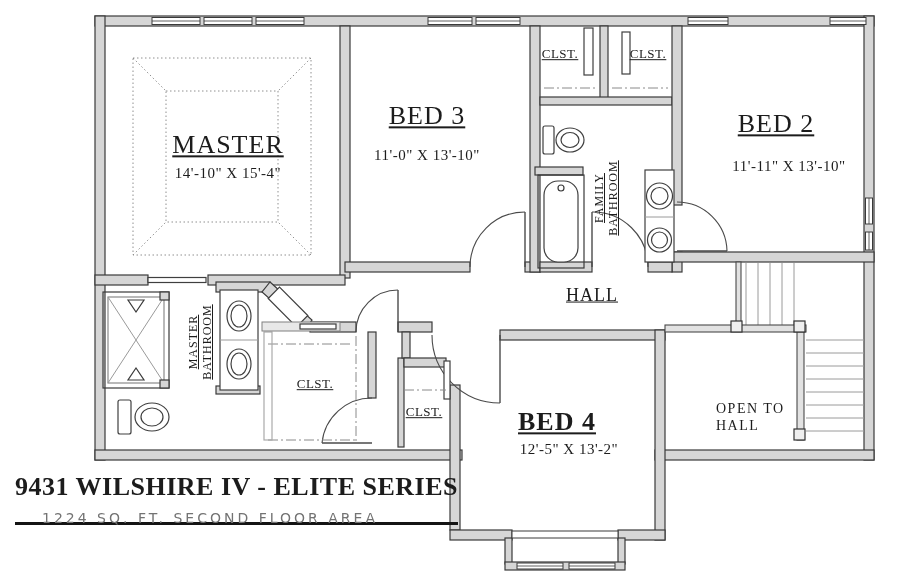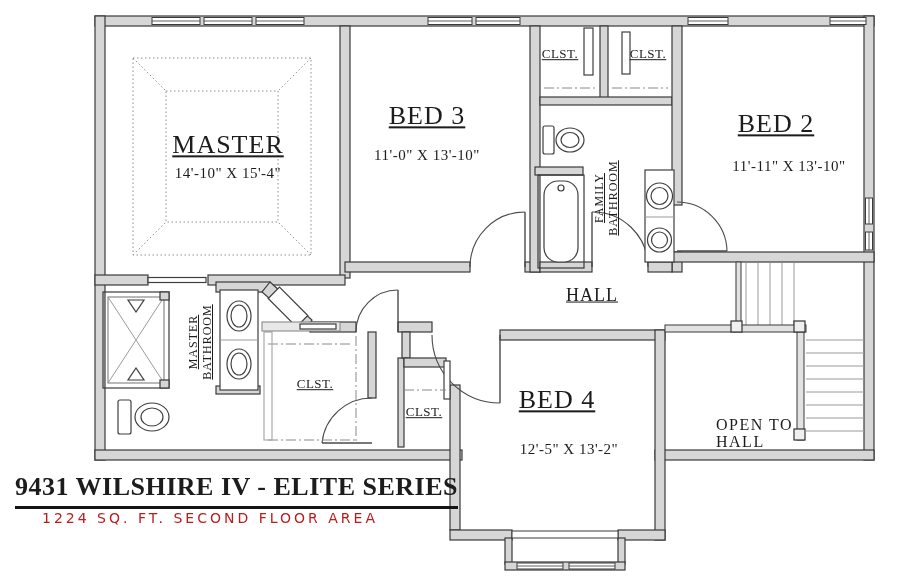--- a/index.html
+++ b/index.html
@@ -23,30 +23,30 @@
   .dotted{fill:none;stroke:#909090;stroke-width:1;stroke-dasharray:1.5 2.5;}
   .arc{fill:none;stroke:#4a4a4a;stroke-width:1.1;}
   .leaf{stroke:#4a4a4a;stroke-width:1.4;}
   .win{fill:#fff;stroke:var(--wall-stroke);stroke-width:1;}
   .winline{stroke:var(--wall-stroke);stroke-width:0.8;}
   .lbl{position:absolute;transform:translate(-50%,-50%);white-space:nowrap;line-height:1.05;}
   .room-name{font-size:26px;letter-spacing:1px;text-decoration:underline;}
   .room-dims{font-size:15px;letter-spacing:0.5px;}
   .small-name{font-size:13px;letter-spacing:0.5px;text-decoration:underline;}
   .hall-name{font-size:18px;letter-spacing:1px;text-decoration:underline;}
-  .open-below{position:absolute;font-size:16px;letter-spacing:1.5px;line-height:17px;margin-top:16px;}
+  .open-below{position:absolute;font-size:14px;letter-spacing:1.5px;line-height:17px;}
   .vert{transform:translate(-50%,-50%) rotate(-90deg);text-align:center;font-size:12px;letter-spacing:1px;}
   .vert div{text-decoration:underline;line-height:14px;}
   .plan-title{
     position:absolute;left:15px;top:472px;font-size:26px;font-weight:bold;
-    letter-spacing:0.5px;border-bottom:3px solid #141414;padding-bottom:4px;
+    letter-spacing:0.5px;border-bottom:3px solid #141414;padding-bottom:20px;
   }
   .plan-subtitle{
     position:absolute;left:42px;top:510px;font-family:"DejaVu Sans",sans-serif;
-    font-size:14px;letter-spacing:3px;color:#b91c1c;
+    font-size:14px;letter-spacing:3px;color:#737373;
   }
 </style>
 </head>
 <body>
 
 <div class="plan-page">
 
   <svg width="900" height="584" viewBox="0 0 900 584">
 
     <g>
@@ -250,21 +250,21 @@
 
   <div class="lbl room-name" style="left:228px;top:145px;">MASTER</div>
   <div class="lbl room-dims" style="left:228px;top:174px;">14'-10" X 15'-4"</div>
 
   <div class="lbl room-name" style="left:427px;top:116px;">BED 3</div>
   <div class="lbl room-dims" style="left:427px;top:156px;">11'-0" X 13'-10"</div>
 
   <div class="lbl room-name" style="left:776px;top:124px;">BED 2</div>
   <div class="lbl room-dims" style="left:789px;top:167px;">11'-11" X 13'-10"</div>
 
-  <div class="lbl room-name" style="left:557px;top:400px;">BED 4</div>
+  <div class="lbl room-name" style="left:557px;top:422px;font-weight:bold;">BED 4</div>
   <div class="lbl room-dims" style="left:569px;top:450px;">12'-5" X 13'-2"</div>
 
   <div class="lbl hall-name" style="left:592px;top:295px;">HALL</div>
 
   <div class="open-below" style="left:716px;top:400px;">
     <div>OPEN TO</div>
     <div>HALL</div>
   </div>
 
   <div class="lbl small-name" style="left:560px;top:54px;">CLST.</div>

